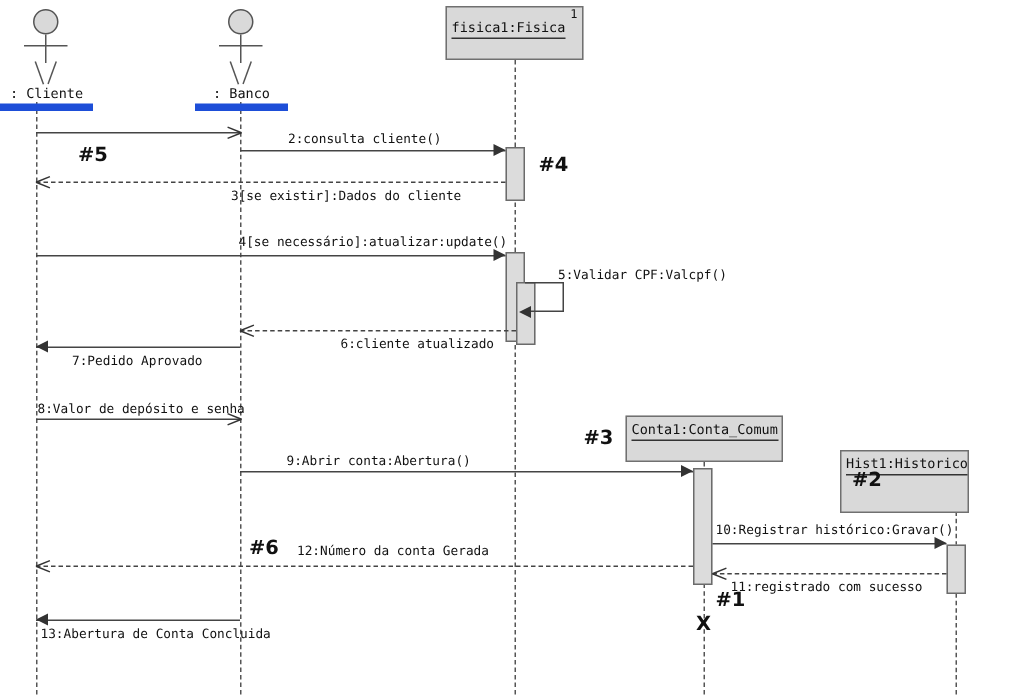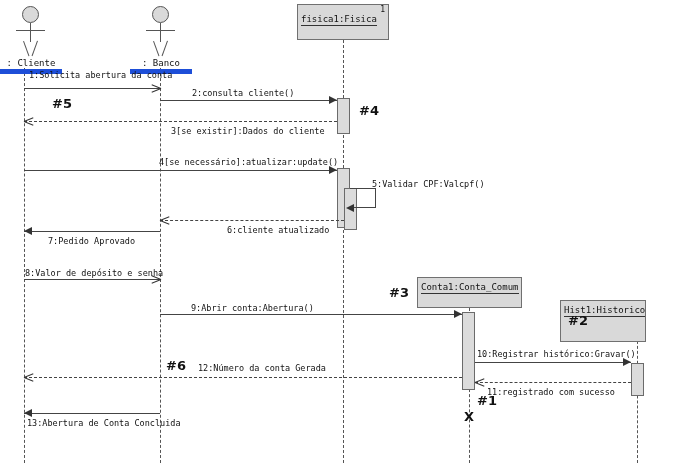--- a/index.html
+++ b/index.html
@@ -150,27 +150,26 @@
     <div class="objbox" style="left: 560px; top: 300px; width: 86px; height: 42px;">
       <div class="name" style="top: 4px;">Hist1:Historico</div>
     </div>
     <div class="activation" style="left: 337px; top: 98px; width: 13px; height: 36px;"></div>
     <div class="activation" style="left: 337px; top: 168px; width: 13px; height: 60px;"></div>
     <div class="activation" style="left: 344px; top: 188px; width: 13px; height: 42px;"></div>
     <div class="activation" style="left: 462px; top: 312px; width: 13px; height: 78px;"></div>
     <div class="activation" style="left: 631px; top: 363px; width: 13px; height: 33px;"></div>
     <div class="msgline" style="left: 24px; top: 88px; width: 136px;"></div>
     <div class="openR" style="left: 151px; top: 83.5px;"></div>
-    <div class="msglabel" style="left: 29px; top: 70px;">1:Solicita abertura da conta</div>
     <div class="msgline" style="left: 160px; top: 100px; width: 177px;"></div>
     <div class="arrowR" style="left: 329px; top: 96px;"></div>
     <div class="msglabel" style="left: 192px; top: 88px;">2:consulta cliente()</div>
     <div class="msgline dashed" style="left: 24px; top: 121px; width: 313px;"></div>
     <div class="openL" style="left: 24px; top: 116.5px;"></div>
-    <div class="msglabel" style="left: 171px; top: 126px;">3[se existir]:Dados do cliente</div>
+    <div class="msglabel" style="left: 154px; top: 126px;">3[se existir]:Dados do cliente</div>
     <div class="msgline" style="left: 24px; top: 170px; width: 313px;"></div>
     <div class="arrowR" style="left: 329px; top: 166px;"></div>
     <div class="msglabel" style="left: 159px; top: 157px;">4[se necessário]:atualizar:update()</div>
     <div class="selfcall" style="left: 350px; top: 188px; width: 26px; height: 20px;"></div>
     <div class="arrowL" style="left: 346px; top: 204px;"></div>
     <div class="msglabel" style="left: 372px; top: 179px;">5:Validar CPF:Valcpf()</div>
     <div class="msgline dashed" style="left: 160px; top: 220px; width: 184px;"></div>
     <div class="openL" style="left: 160px; top: 215.5px;"></div>
     <div class="msglabel" style="left: 196px; top: 225px; margin-left: 31px;">6:cliente atualizado</div>
     <div class="msgline" style="left: 24px; top: 231px; width: 136px;"></div>

